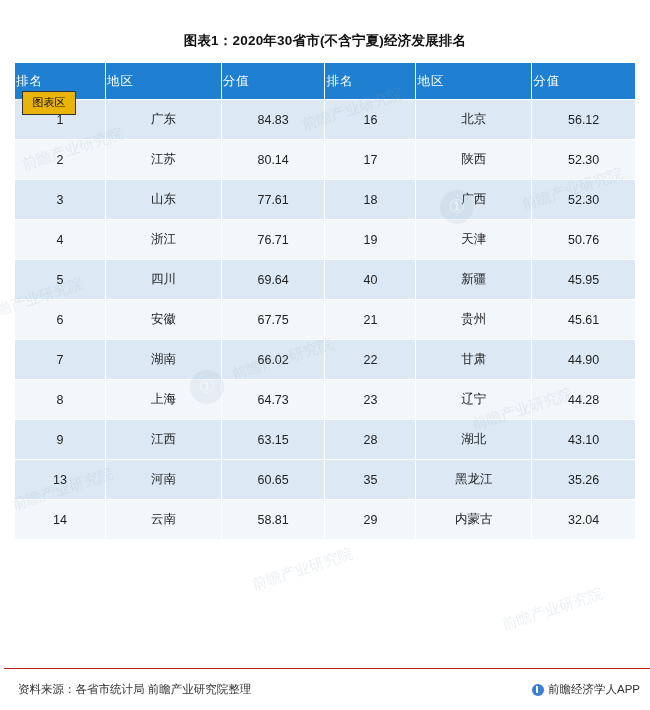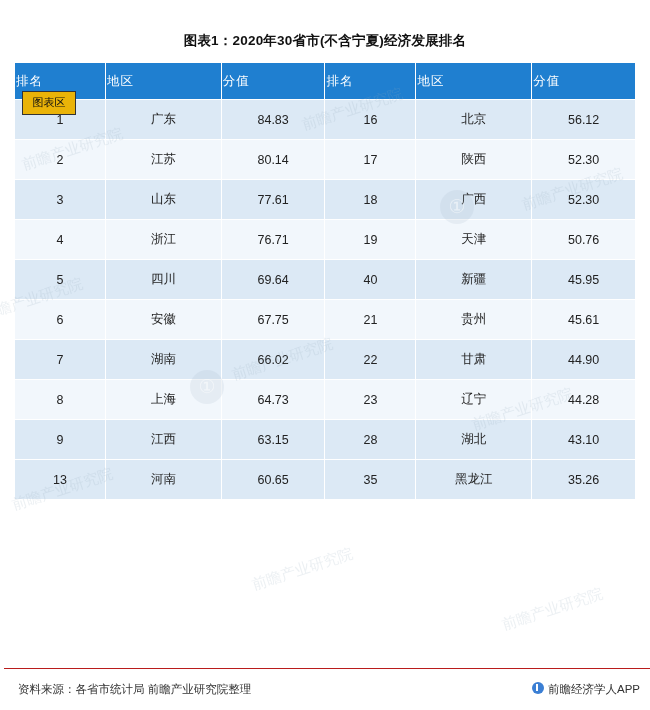--- a/index.html
+++ b/index.html
@@ -121,20 +121,21 @@
     display: flex;
     justify-content: space-between;
     align-items: center;
     height: 100%;
     font-size: 11.5px;
     color: #333333;
   }
   .footer-right {
     color: #333333;
     display: flex;
+    align-items: center;
     gap: 4px;
   }
   .footer-logo {
     display: inline-block;
     width: 12px;
     height: 12px;
     border-radius: 50%;
     background: #3b7fd4;
     position: relative;
   }
@@ -254,20 +255,28 @@
         <td>43.10</td>
       </tr>
       <tr class="odd">
         <td>13</td>
         <td>河南</td>
         <td>60.65</td>
         <td>35</td>
         <td>黑龙江</td>
         <td>35.26</td>
       </tr>
+      <tr class="even">
+        <td>14</td>
+        <td>云南</td>
+        <td>58.81</td>
+        <td>29</td>
+        <td>内蒙古</td>
+        <td>32.04</td>
+      </tr>
     </tbody>
   </table>
 
   <div class="selection-box">图表区</div>
 
   <div class="footer">
     <div class="footer-inner">
       <span>资料来源：各省市统计局 前瞻产业研究院整理</span>
       <span class="footer-right">
         <span class="footer-logo"></span>

